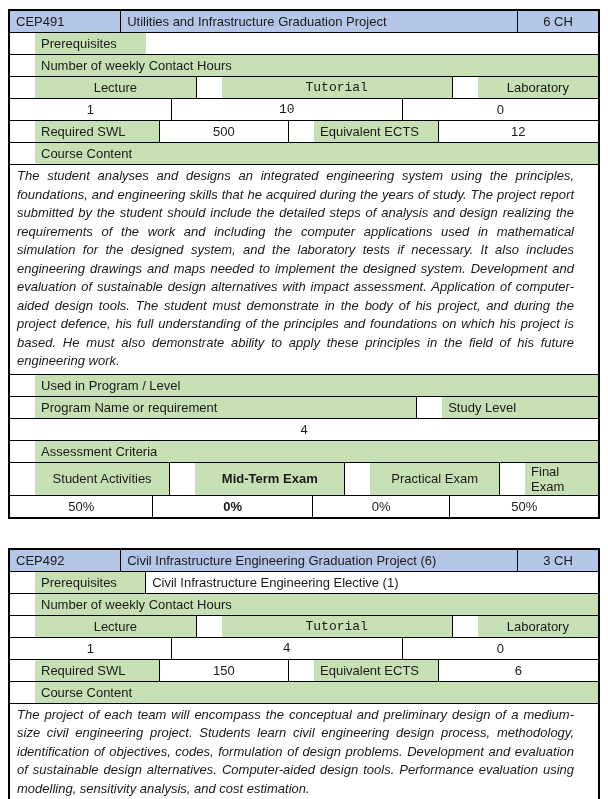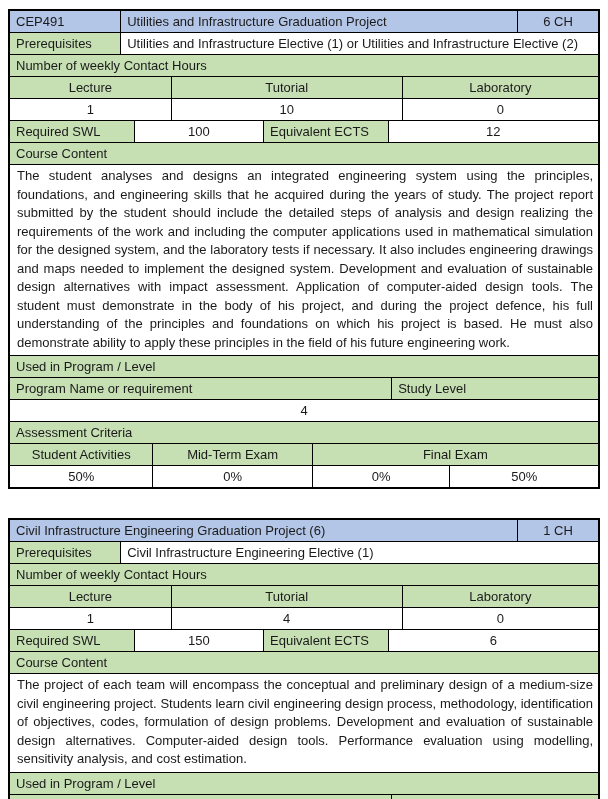--- a/index.html
+++ b/index.html
@@ -4,69 +4,68 @@
 <style>
   html,body { margin:0; padding:0; background:#ffffff; }
   body { font-family:"Liberation Sans", sans-serif; color:#1a1a1a; }
   .page { width:608px; box-sizing:border-box; padding:9px 8px 10px 8px; }
   .tbl { width:592px; border:2px solid #000; box-sizing:border-box; font-size:13px; margin:0 0 29px 0; }
   .tbl:last-child { margin-bottom:0; }
   .row { display:flex; border-bottom:1px solid #000; min-height:21px; align-items:stretch; }
   .row:last-child { border-bottom:none; }
   .cell { border-right:1px solid #000; padding:1px 6px; display:flex; align-items:center; box-sizing:border-box; min-height:20px;text-align:right; }
   .cell:last-child { border-right:none; }
-  .green { background:#C6E0B4; }
+  .green { background:#C6E0B4;margin-left:25px; }
   .blue  { background:#B4C6E7; }
   .center { justify-content:center; text-align:left; }
   .fill { flex:1 1 auto; }
   
   .c-code { width:18.9%; }
   .c-ch   { width:13.6%; }
   .c-lec  { width:27.5%; }
-  .c-tut  { width:39.3%; }
+  .c-tut  { width:39.3%;font-family:Liberation Mono, monospace; }
   .c-swl1 { width:21.2%; }
   .c-swl2 { width:22.0%; }
   .c-swl3 { width:21.2%; }
   .c-prog { width:65.0%; }
   .c-a1 { width:24.4%; }
-  .c-a2 { width:27.1%; }
+  .c-a2 { width:27.1%;font-weight:bold; }
   .c-a3 { width:23.4%; }
-  .content-cell { display:block; text-align:justify; padding:2px 5px 3px 7px; line-height:18.5px; border-right:none; }
+  .content-cell { display:block; text-align:justify; padding:2px 24px 3px 7px; line-height:18.5px; border-right:none;font-style:italic; }
 </style>
 </head>
 <body>
 
 <div class="page">
 
   <div class="tbl">
     <div class="row">
       <div class="cell blue c-code">CEP491</div>
       <div class="cell blue fill">Utilities and Infrastructure Graduation Project</div>
       <div class="cell blue c-ch center">6 CH</div>
     </div>
     <div class="row">
       <div class="cell green c-code">Prerequisites</div>
-      <div class="cell fill">Utilities and Infrastructure Elective (1) or Utilities and Infrastructure Elective (2)</div>
     </div>
     <div class="row">
       <div class="cell green fill">Number of weekly Contact Hours</div>
     </div>
     <div class="row">
       <div class="cell green c-lec center">Lecture</div>
       <div class="cell green c-tut center">Tutorial</div>
       <div class="cell green fill center">Laboratory</div>
     </div>
     <div class="row">
       <div class="cell c-lec center">1</div>
       <div class="cell c-tut center">10</div>
       <div class="cell fill center">0</div>
     </div>
     <div class="row">
       <div class="cell green c-swl1">Required SWL</div>
-      <div class="cell c-swl2 center">100</div>
+      <div class="cell c-swl2 center">500</div>
       <div class="cell green c-swl3">Equivalent ECTS</div>
       <div class="cell fill center">12</div>
     </div>
     <div class="row">
       <div class="cell green fill">Course Content</div>
     </div>
     <div class="row">
       <div class="cell fill content-cell">The student analyses and designs an integrated engineering system using the principles, foundations, and engineering skills that he acquired during the years of study. The project report submitted by the student should include the detailed steps of analysis and design realizing the requirements of the work and including the computer applications used in mathematical simulation for the designed system, and the laboratory tests if necessary. It also includes engineering drawings and maps needed to implement the designed system. Development and evaluation of sustainable design alternatives with impact assessment. Application of computer-aided design tools. The student must demonstrate in the body of his project, and during the project defence, his full understanding of the principles and foundations on which his project is based. He must also demonstrate ability to apply these principles in the field of his future engineering work.</div>
     </div>
     <div class="row">
@@ -78,34 +77,36 @@
     </div>
     <div class="row">
       <div class="cell fill center">4</div>
     </div>
     <div class="row">
       <div class="cell green fill">Assessment Criteria</div>
     </div>
     <div class="row">
       <div class="cell green c-a1 center">Student Activities</div>
       <div class="cell green c-a2 center">Mid-Term Exam</div>
+      <div class="cell green c-a3 center">Practical Exam</div>
       <div class="cell green fill center">Final Exam</div>
     </div>
     <div class="row">
       <div class="cell c-a1 center">50%</div>
       <div class="cell c-a2 center">0%</div>
       <div class="cell c-a3 center">0%</div>
       <div class="cell fill center">50%</div>
     </div>
   </div>
 
   <div class="tbl">
     <div class="row">
+      <div class="cell blue c-code">CEP492</div>
       <div class="cell blue fill">Civil Infrastructure Engineering Graduation Project (6)</div>
-      <div class="cell blue c-ch center">1 CH</div>
+      <div class="cell blue c-ch center">3 CH</div>
     </div>
     <div class="row">
       <div class="cell green c-code">Prerequisites</div>
       <div class="cell fill">Civil Infrastructure Engineering Elective (1)</div>
     </div>
     <div class="row">
       <div class="cell green fill">Number of weekly Contact Hours</div>
     </div>
     <div class="row">
       <div class="cell green c-lec center">Lecture</div>

